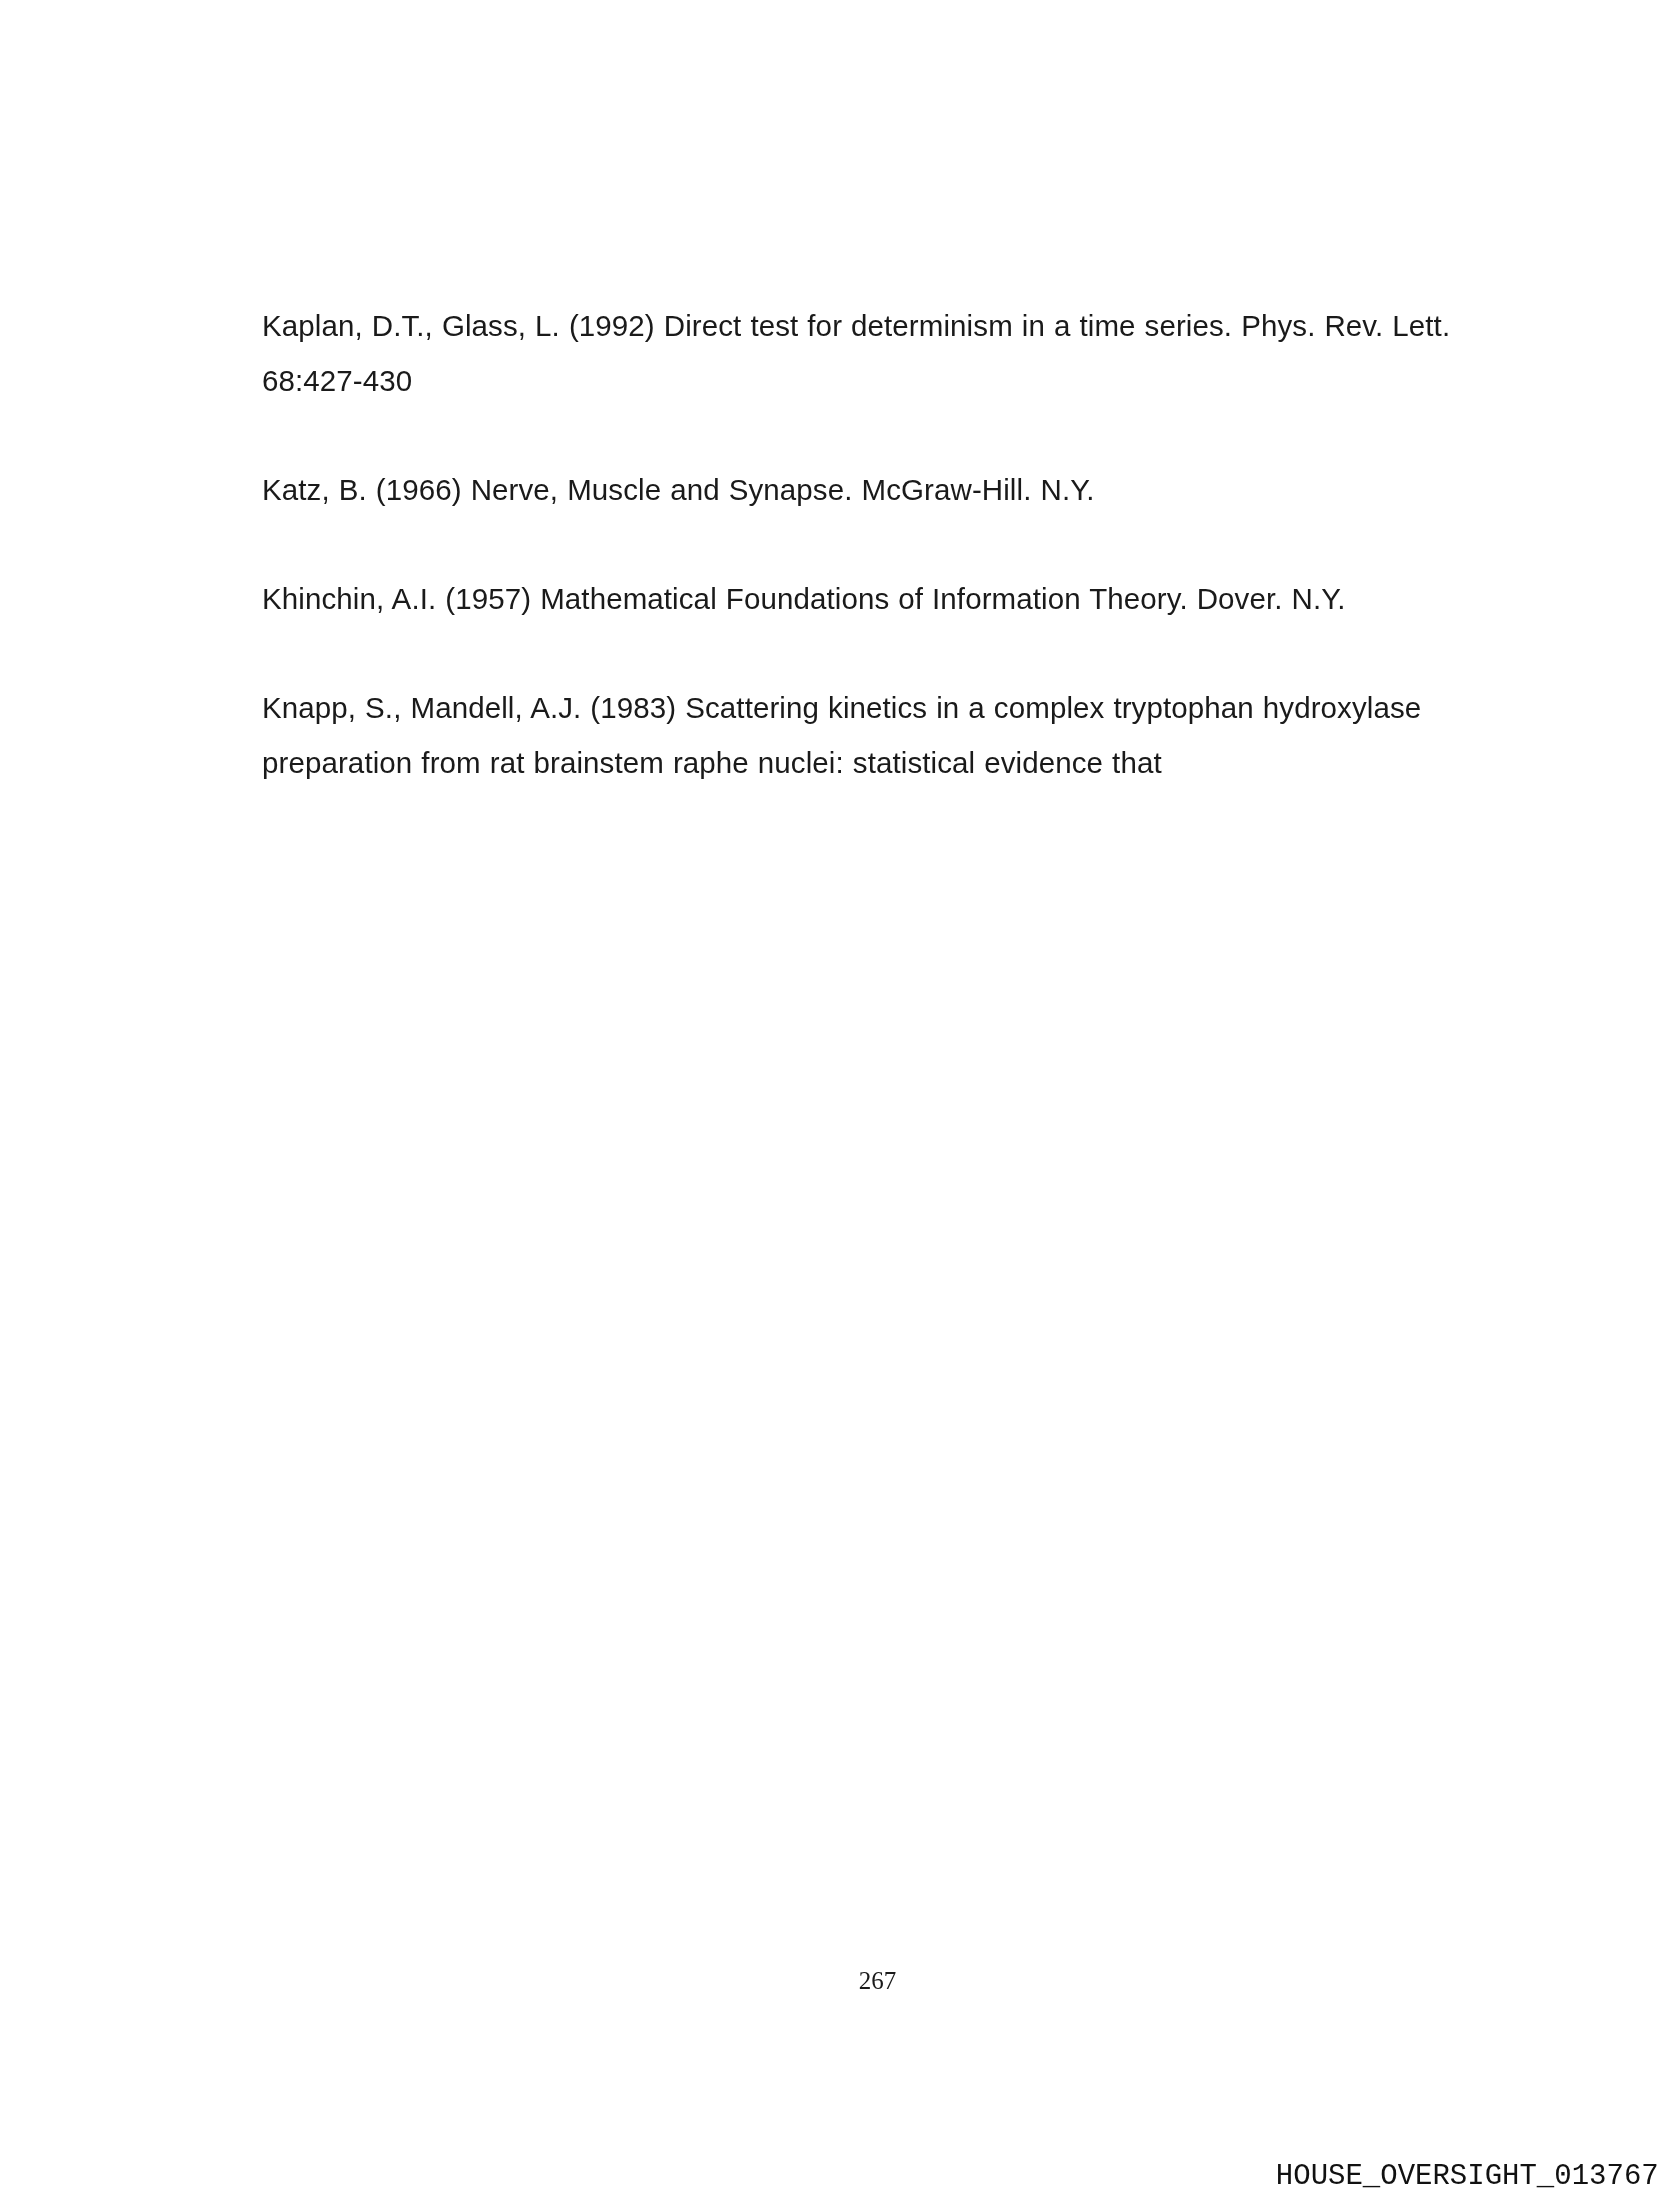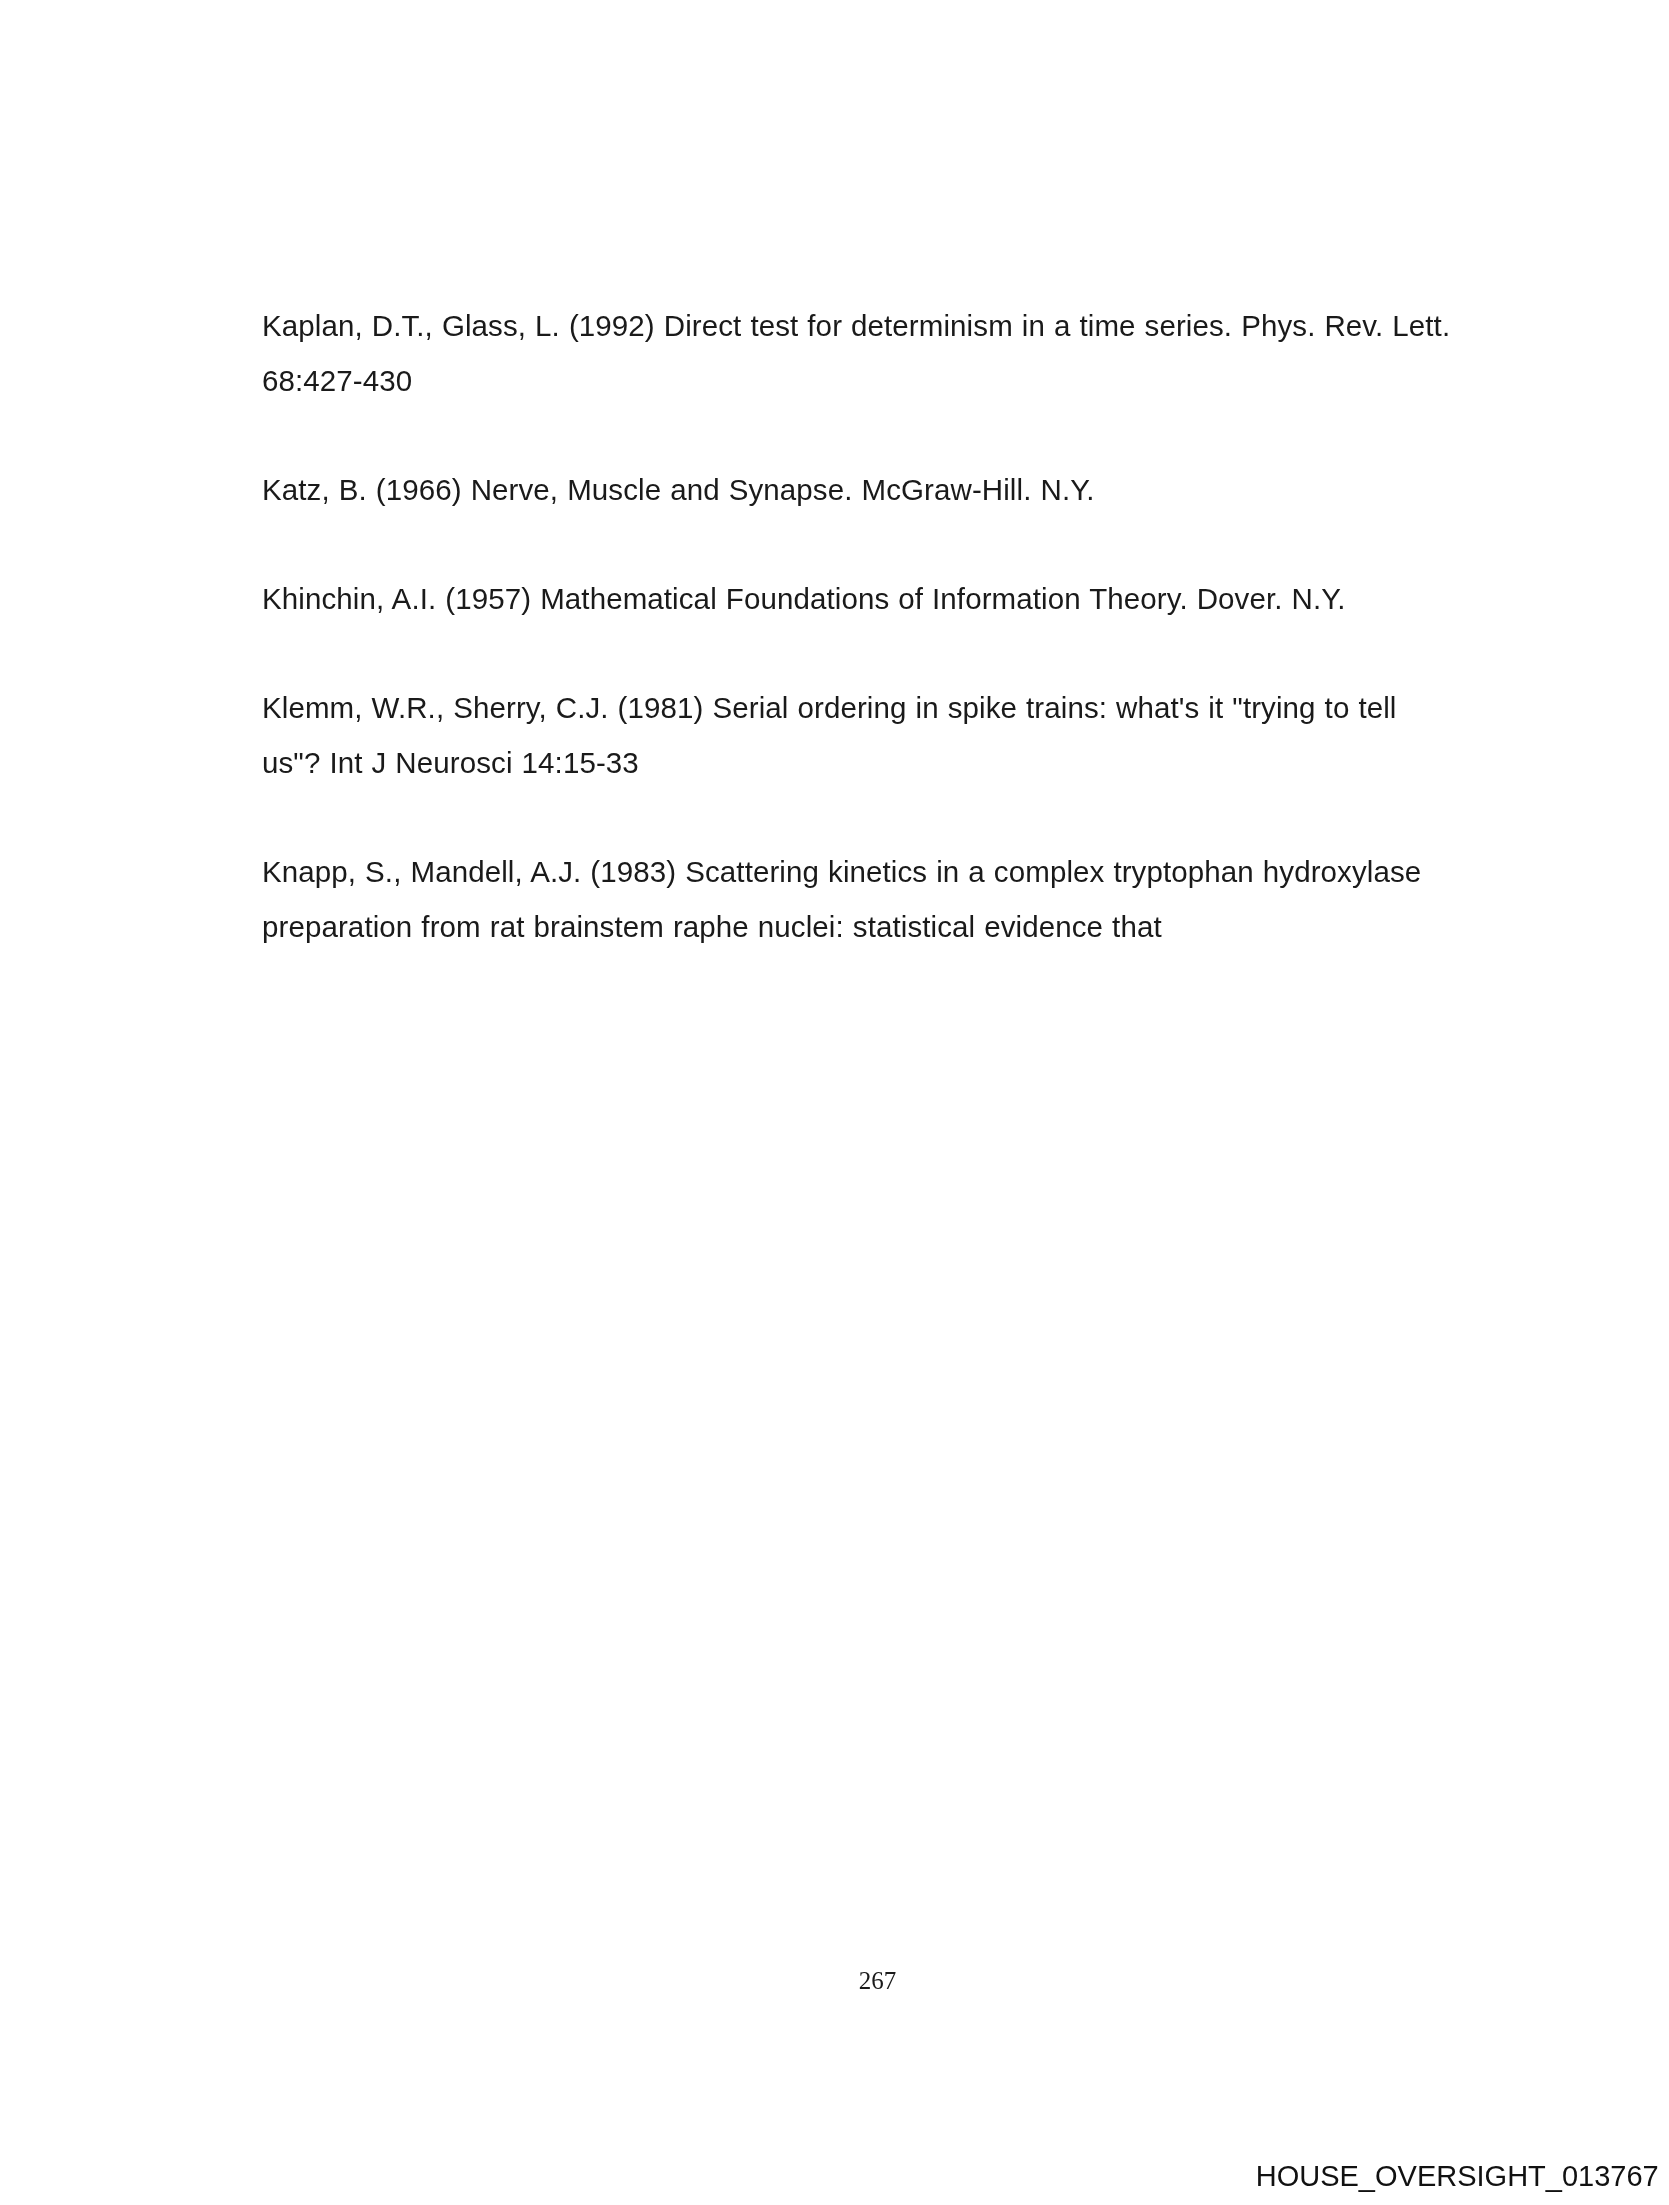--- a/index.html
+++ b/index.html
@@ -41,35 +41,34 @@
     text-align: center;
     font-family: "Liberation Serif", serif;
     font-size: 25px;
     color: #1a1a1a;
     padding-left: 35px;
   }
   .stamp {
     position: absolute;
     bottom: 11.8px;
     right: 18.3px;
-    font-family: Liberation Sans, sans-serif;
+    font-family: Liberation Mono, monospace;
     font-size: 29px;
     color: #111111;
   }
 </style>
 </head>
 <body>
 
 <div class="page">
 
   <div class="content">
     <p class="reference">Kaplan, D.T., Glass, L. (1992) Direct test for determinism in a time series. Phys. Rev. Lett. 68:427-430</p>
     <p class="reference">Katz, B. (1966) Nerve, Muscle and Synapse. McGraw-Hill. N.Y.</p>
     <p class="reference">Khinchin, A.I. (1957) Mathematical Foundations of Information Theory. Dover. N.Y.</p>
-    <p class="reference">Klemm, W.R., Sherry, C.J. (1981) Serial ordering in spike trains: what's it "trying to tell us"? Int J Neurosci 14:15-33</p>
     <p class="reference">Knapp, S., Mandell, A.J. (1983) Scattering kinetics in a complex tryptophan hydroxylase preparation from rat brainstem raphe nuclei: statistical evidence that</p>
   </div>
 
   <div class="page-number">267</div>
 
   <div class="stamp">HOUSE_OVERSIGHT_013767</div>
 
 </div>
 
 

